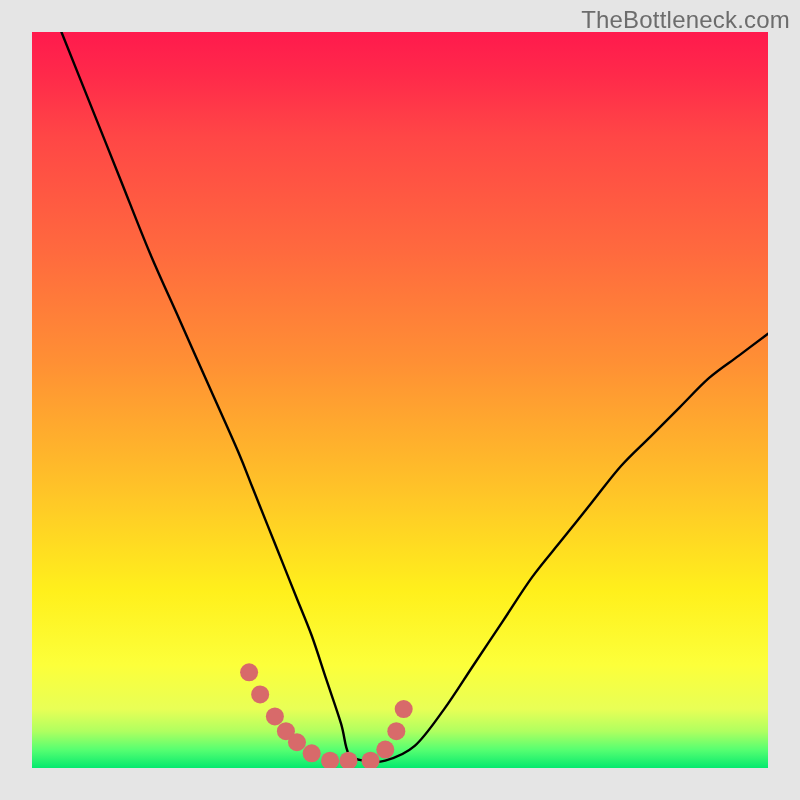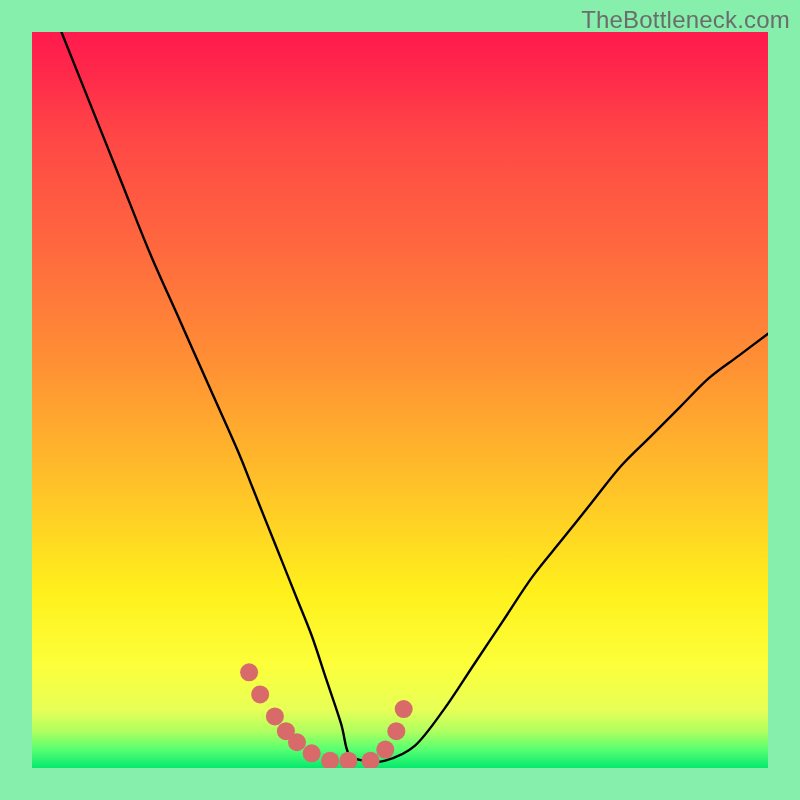--- a/index.html
+++ b/index.html
@@ -10,21 +10,21 @@
     background: #000;
     overflow: hidden;
     font-family: Arial, Helvetica, sans-serif;
   }
   .frame {
     position: absolute;
     left: 0;
     top: 0;
     width: 800px;
     height: 800px;
-    background: #86efac;
+    background: #e5e5e5;
   }
   .plot {
     position: absolute;
     left: 32px;
     top: 32px;
     width: 736px;
     height: 736px;
     
     background: linear-gradient(
       to bottom,

